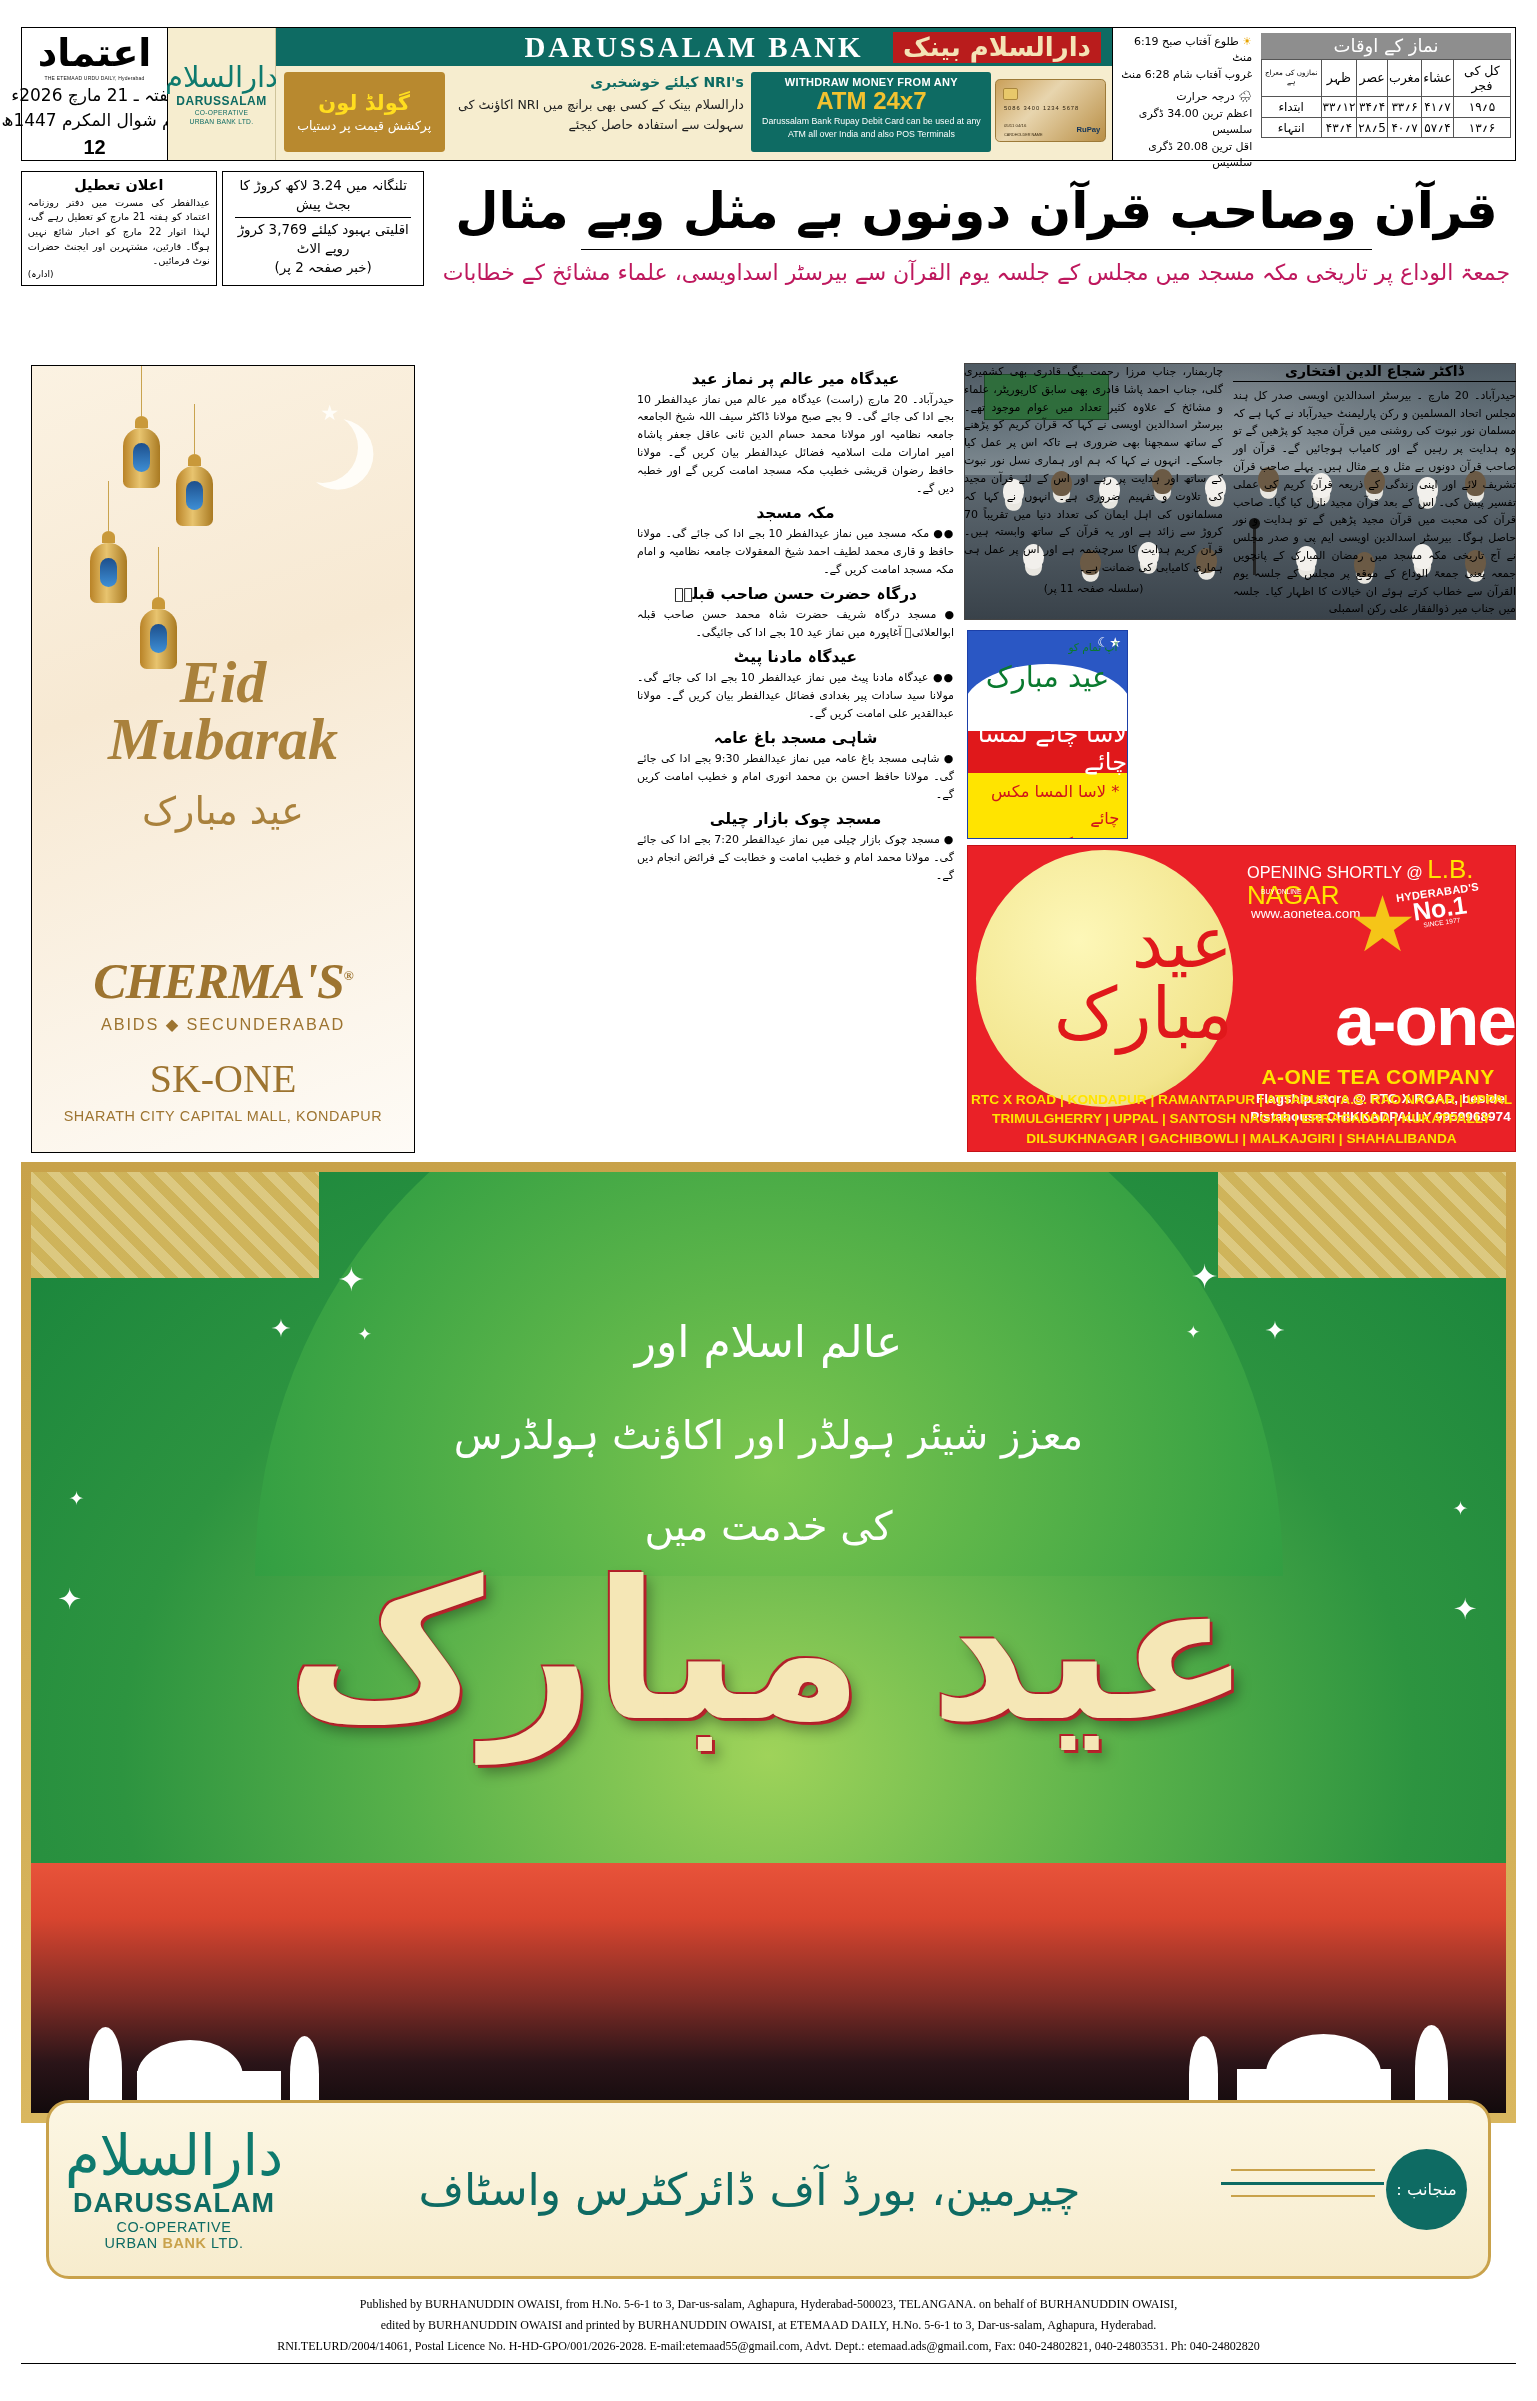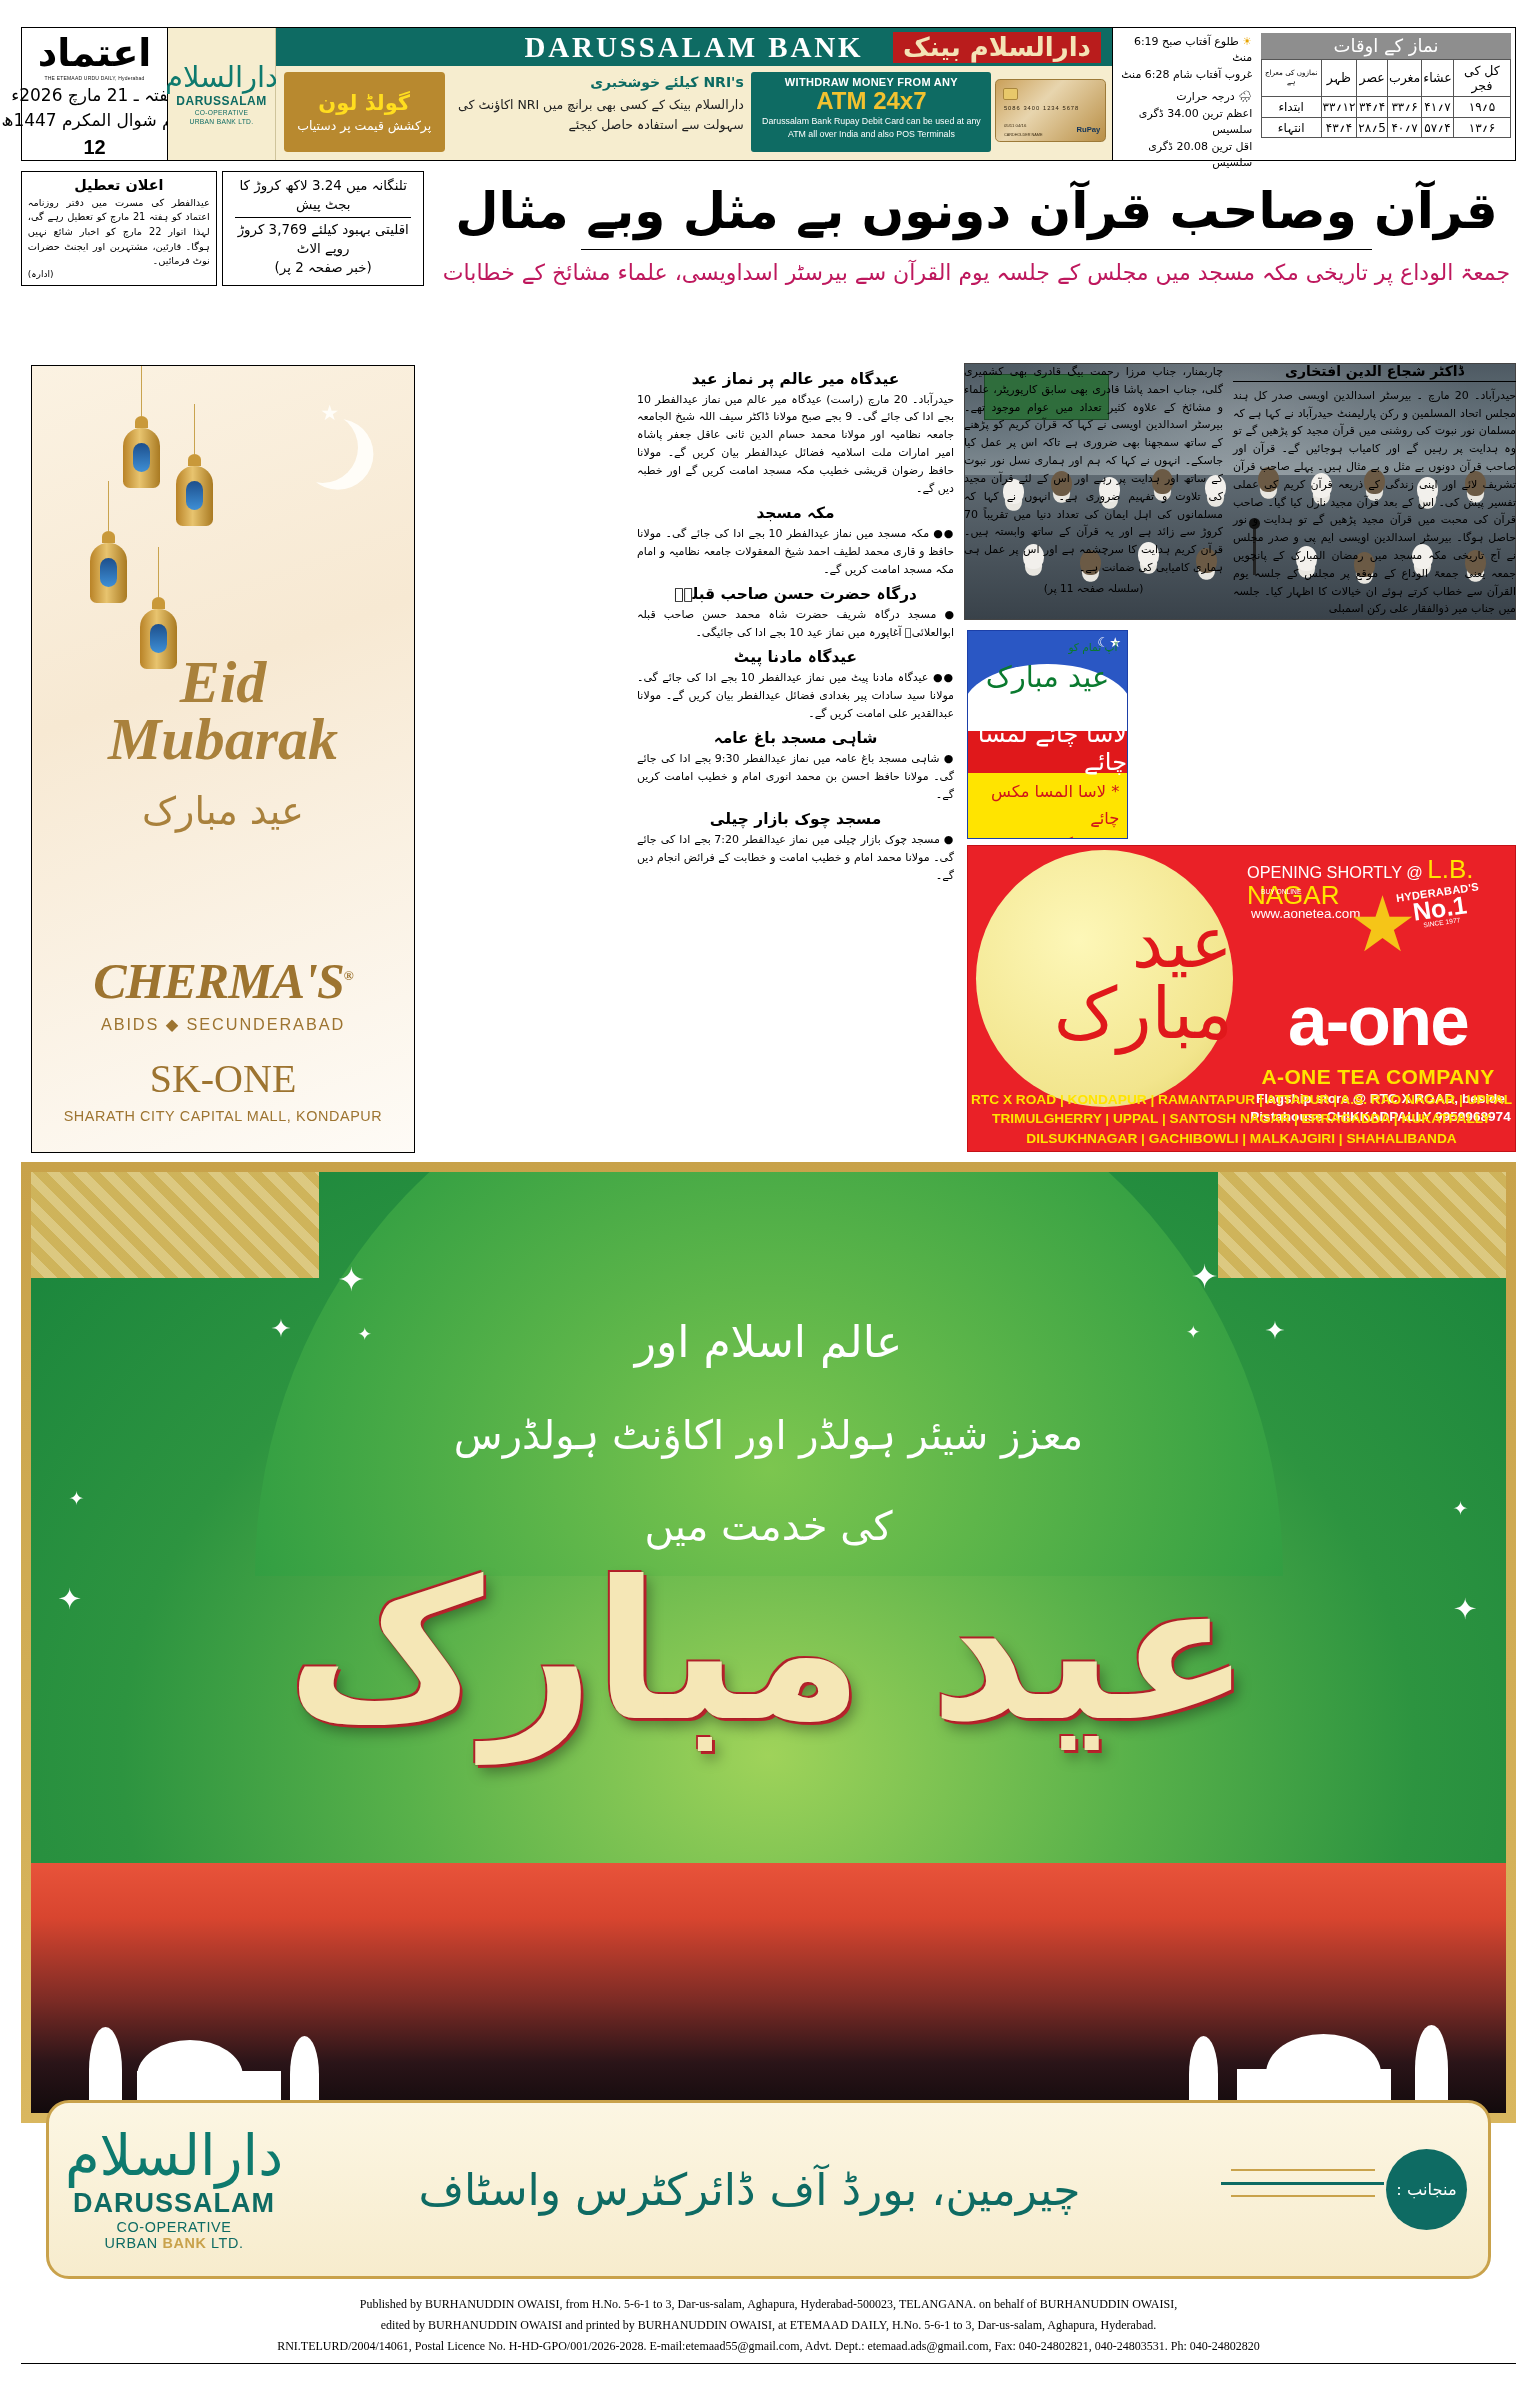--- a/index.html
+++ b/index.html
@@ -237,21 +237,21 @@
     line-height: .9; text-align:center;
   }
   .aone .no1 {
     position:absolute; left: 415px; top: 40px; width: 113px; text-align:center; color:#fff;
     transform: rotate(-8deg);
   }
   .aone .no1 .t1 { font-size: 11px; font-weight:bold; letter-spacing:0.3px;}
   .aone .no1 .t2 { font-size: 25px; font-weight:bold; line-height:.85;}
   .aone .no1 .t3 { font-size: 6.7px; }
   .aone .logo {
-    position:absolute; left: 273px; top: 144px; width: 274px; text-align:center;
+    position:absolute; left: 273px; top: 144px; width: 274px; text-align:right;
     color:#fff; font-size: 71px; font-weight:bold; line-height: .88; letter-spacing:-1.9px;
   }
   .aone .co { position:absolute; left: 273px; top: 219px; width: 274px; text-align:center; color:#ffe400; font-size: 21px; font-weight:bold; letter-spacing:0.4px;}
   .aone .flag { position:absolute; left: 273px; top: 244px; width: 279px; text-align:center; color:#fff; font-size: 13.6px; font-weight:bold; line-height:1.3;}
   .aone .branches {
     position:absolute; left:0; right:0; bottom: 1.9px; color:#ffe400; text-align:center;
     font-size: 13.7px; font-weight:bold; line-height: 1.45;
   }
 
   

